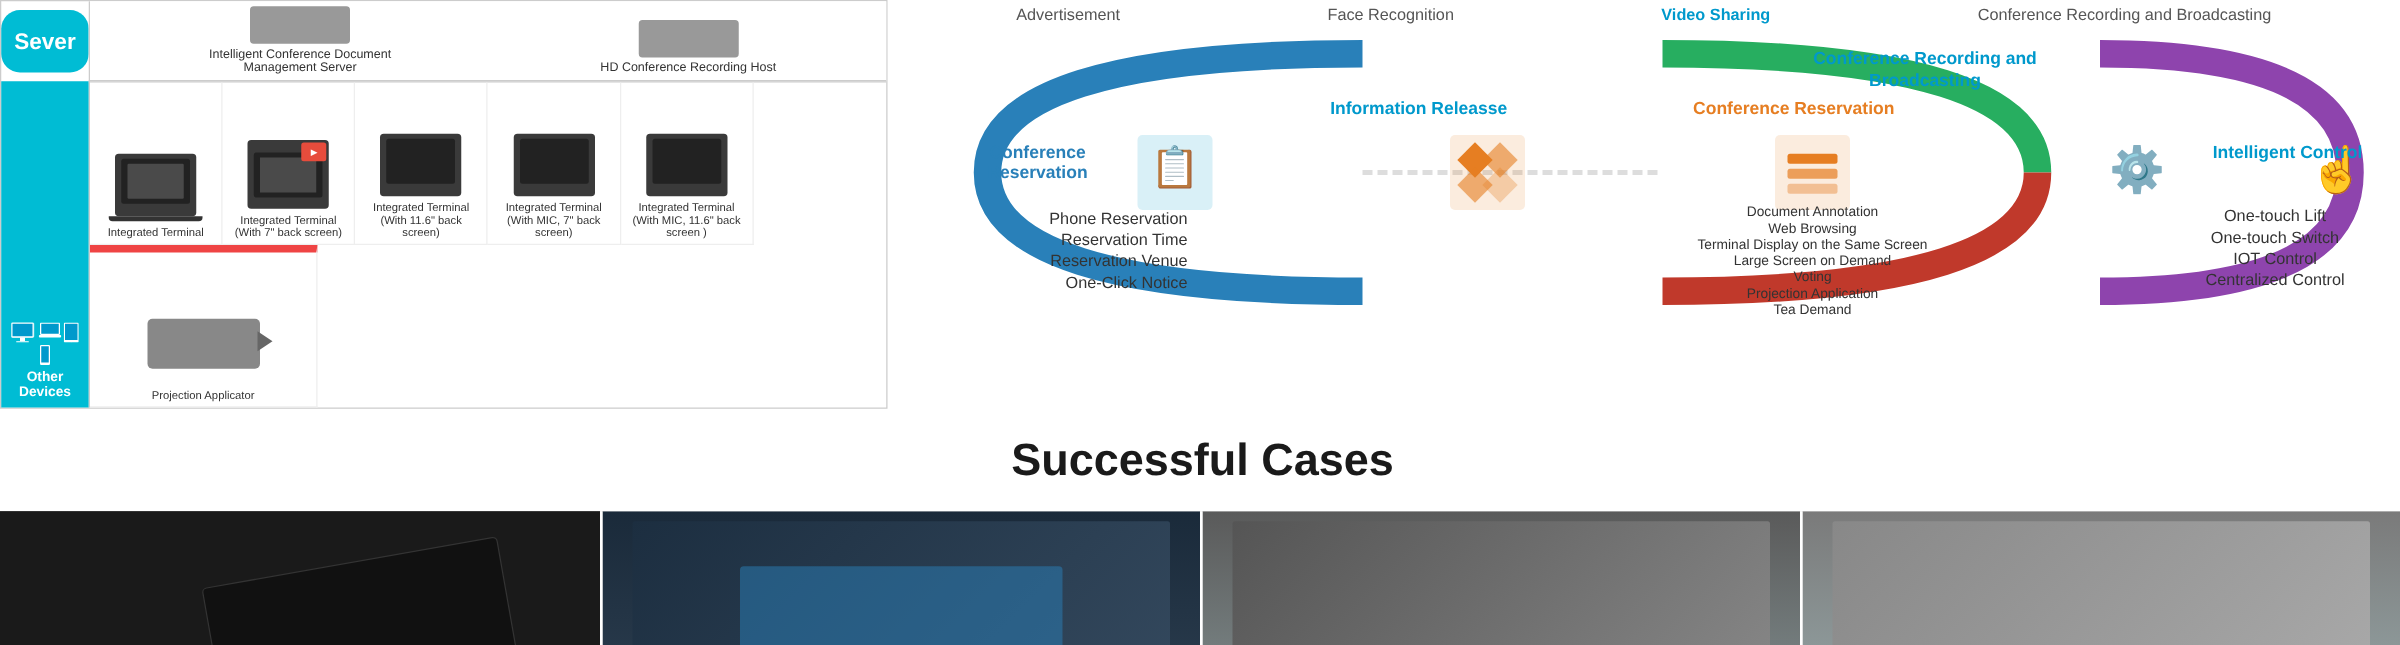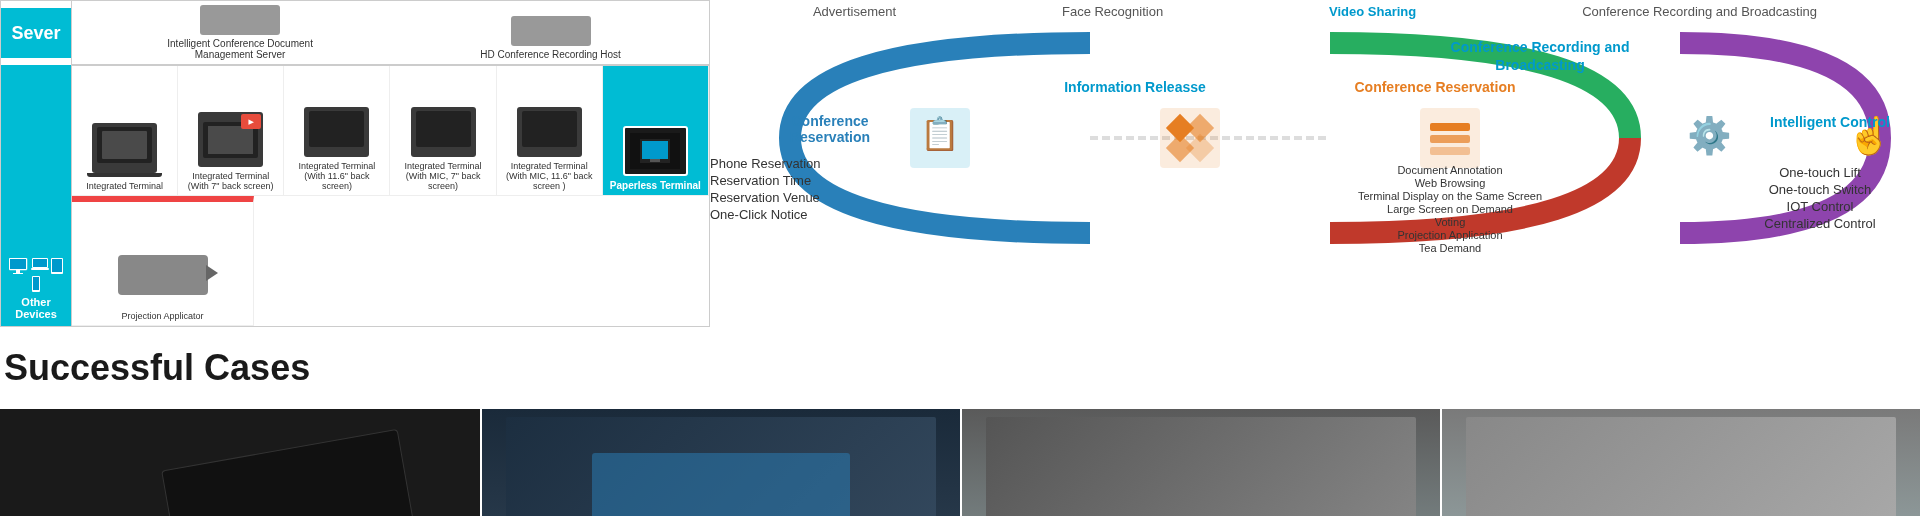--- a/index.html
+++ b/index.html
@@ -22,20 +22,21 @@
       color: #fff;
       font-weight: bold;
       font-size: 18px;
       width: 70px;
       min-height: 50px;
       display: flex;
       align-items: center;
       justify-content: center;
       text-align: center;
       flex-shrink: 0;
+      border-radius: 15px;
     }
 
     .server-items {
       display: flex;
       flex: 1;
       justify-content: space-around;
       align-items: flex-end;
       padding: 4px 8px;
       border-left: 1px solid #ccc;
       border-bottom: 1px solid #ccc;
@@ -122,21 +123,21 @@
       left: -5px;
       right: -5px;
       height: 4px;
       background: #333;
       border-radius: 0 0 3px 3px;
     }
 
     
     .cases-section {
       padding: 20px 0 10px 4px;
-      text-align: left;
+      text-align: center;
     }
 
     .cases-title {
       font-size: 36px;
       font-weight: 900;
       color: #1a1a1a;
       font-family: Arial Black, Arial, sans-serif;
     }
 
     .cases-images {
@@ -275,32 +276,20 @@
             </div>
             <span style="font-size:9px;margin-top:4px;display:block;">Integrated Terminal (With MIC, 7" back screen)</span>
           </div>
           <div class="terminal-item">
             <div style="width:65px;height:50px;background:#3a3a3a;border-radius:3px;">
               <div style="width:55px;height:36px;background:#222;margin:4px auto 0;border-radius:2px;"></div>
             </div>
             <span style="font-size:9px;margin-top:4px;display:block;">Integrated Terminal (With MIC, 11.6" back screen )</span>
           </div>
 
-          <div class="terminal-item highlighted" style="background:#00bcd4;color:#fff;">
-            <div style="width:65px;height:50px;background:#1a1a1a;border-radius:3px;border:2px solid #fff;display:flex;align-items:center;justify-content:center;">
-              <div style="width:50px;height:36px;background:#111;display:flex;align-items:center;justify-content:center;">
-                <svg width="30" height="24" viewBox="0 0 30 24">
-                    <rect width="30" height="24" fill="#222"></rect>
-                    <rect x="2" y="2" width="26" height="18" fill="#0099cc"></rect>
-                    <rect x="10" y="20" width="10" height="3" fill="#555"></rect>
-                  </svg>
-              </div>
-            </div>
-            <span style="font-size:10px;font-weight:bold;margin-top:4px;display:block;">Paperless Terminal</span>
-          </div>
 
           <div class="terminal-item" style="width:calc(200%/7);border-top:6px solid #ef4444;gap:12px;">
 
             <div style="width:90px;height:40px;background:#888;border-radius:4px;margin-bottom:4px;position:relative;">
               <div style="position:absolute;right:-10px;top:10px;width:0;height:0;border-left:12px solid #666;border-top:8px solid transparent;border-bottom:8px solid transparent;"></div>
             </div>
             <span style="font-size:9px;">Projection Applicator</span>
           </div>
         </div>
       </div>
@@ -352,21 +341,21 @@
 
         <text x="1160" y="125" text-anchor="middle" font-size="36" fill="#0099cc">☝️</text>
       </svg>
 
       
       <div style="position:absolute;left:40px;top:90px;text-align:center;width:160px;">
         <div style="font-size:14px;font-weight:bold;color:#2980b9;">Conference Reservation</div>
       </div>
 
       
-      <div style="position:absolute;left:0px;top:131px;text-align:left;width:240px;">
+      <div style="position:absolute;left:0px;top:142px;text-align:right;width:240px;">
         <div style="font-size:13px;color:#333;margin:2px 0;">Phone Reservation</div>
         <div style="font-size:13px;color:#333;margin:2px 0;">Reservation Time</div>
         <div style="font-size:13px;color:#333;margin:2px 0;">Reservation Venue</div>
         <div style="font-size:13px;color:#333;margin:2px 0;">One-Click Notice</div>
       </div>
 
       
       <div style="position:absolute;left:350px;top:55px;text-align:center;width:150px;">
         <span style="font-size:14px;font-weight:bold;color:#0099cc;">Information Releasse</span>
       </div>

